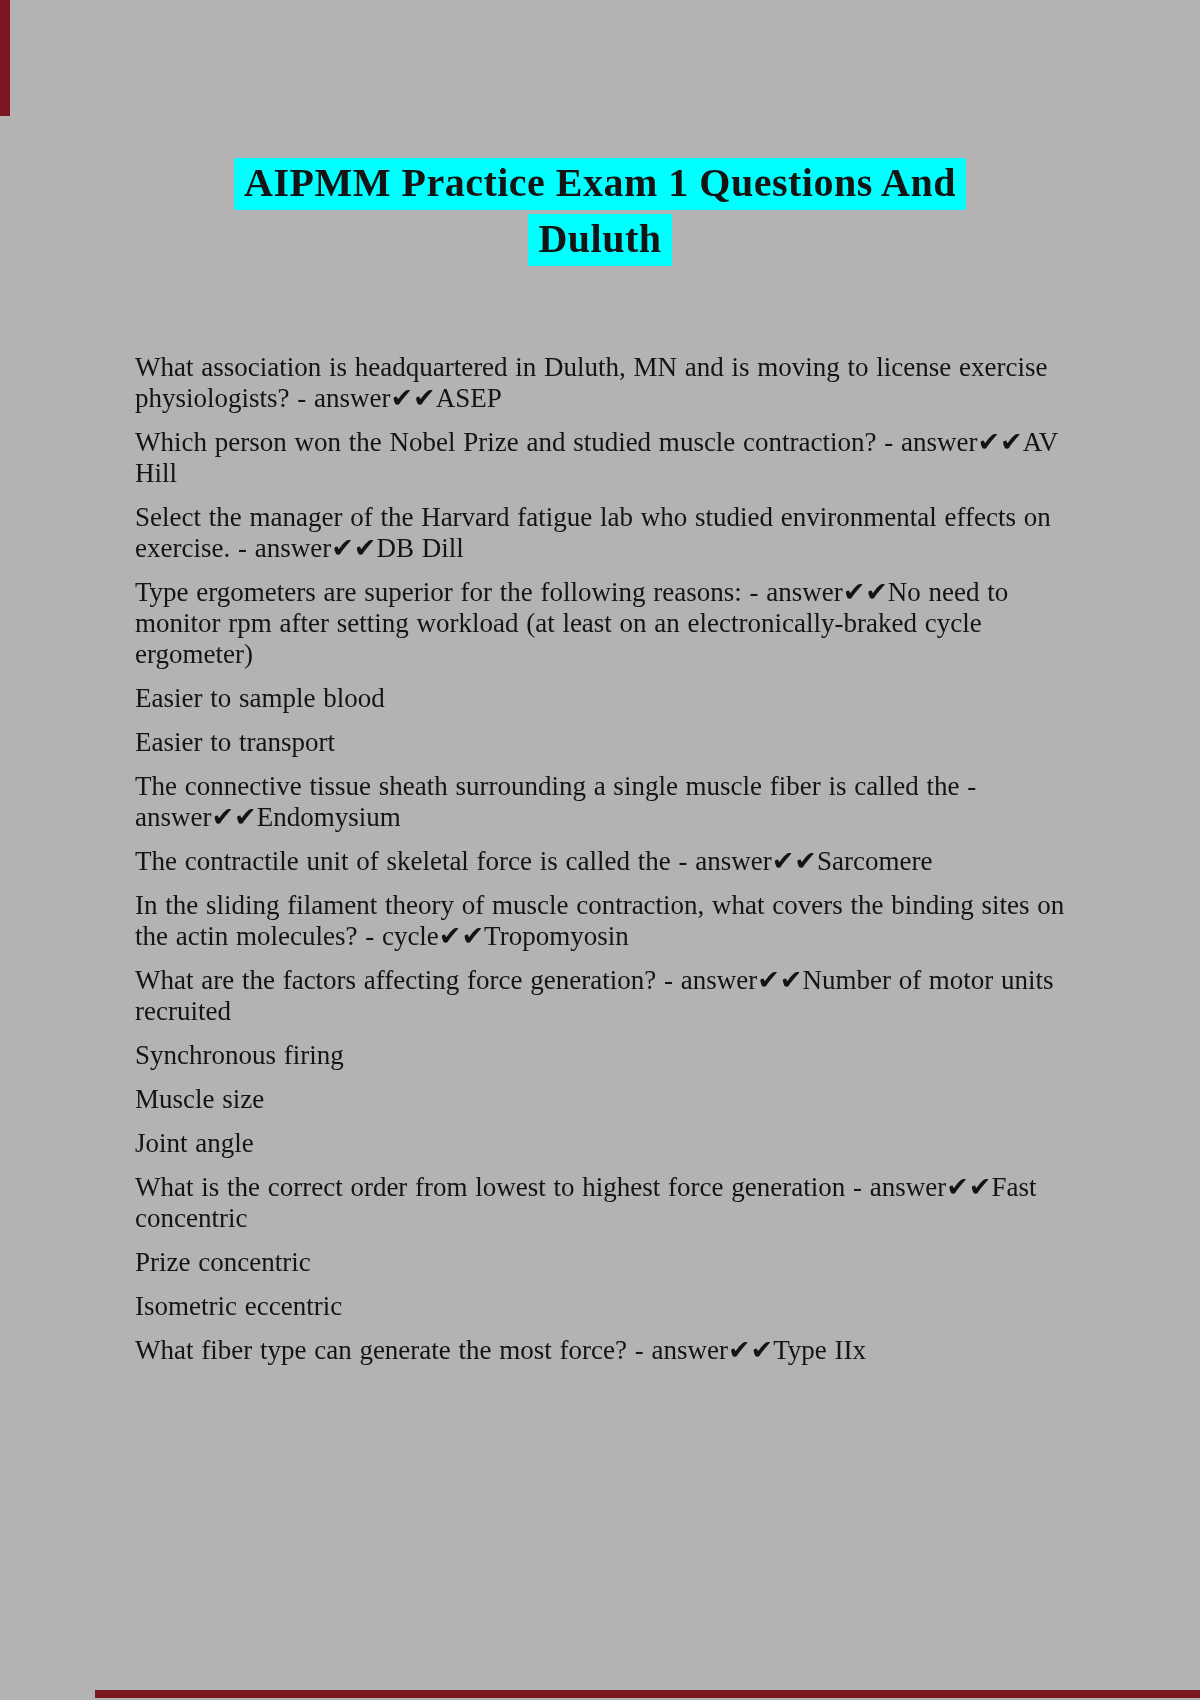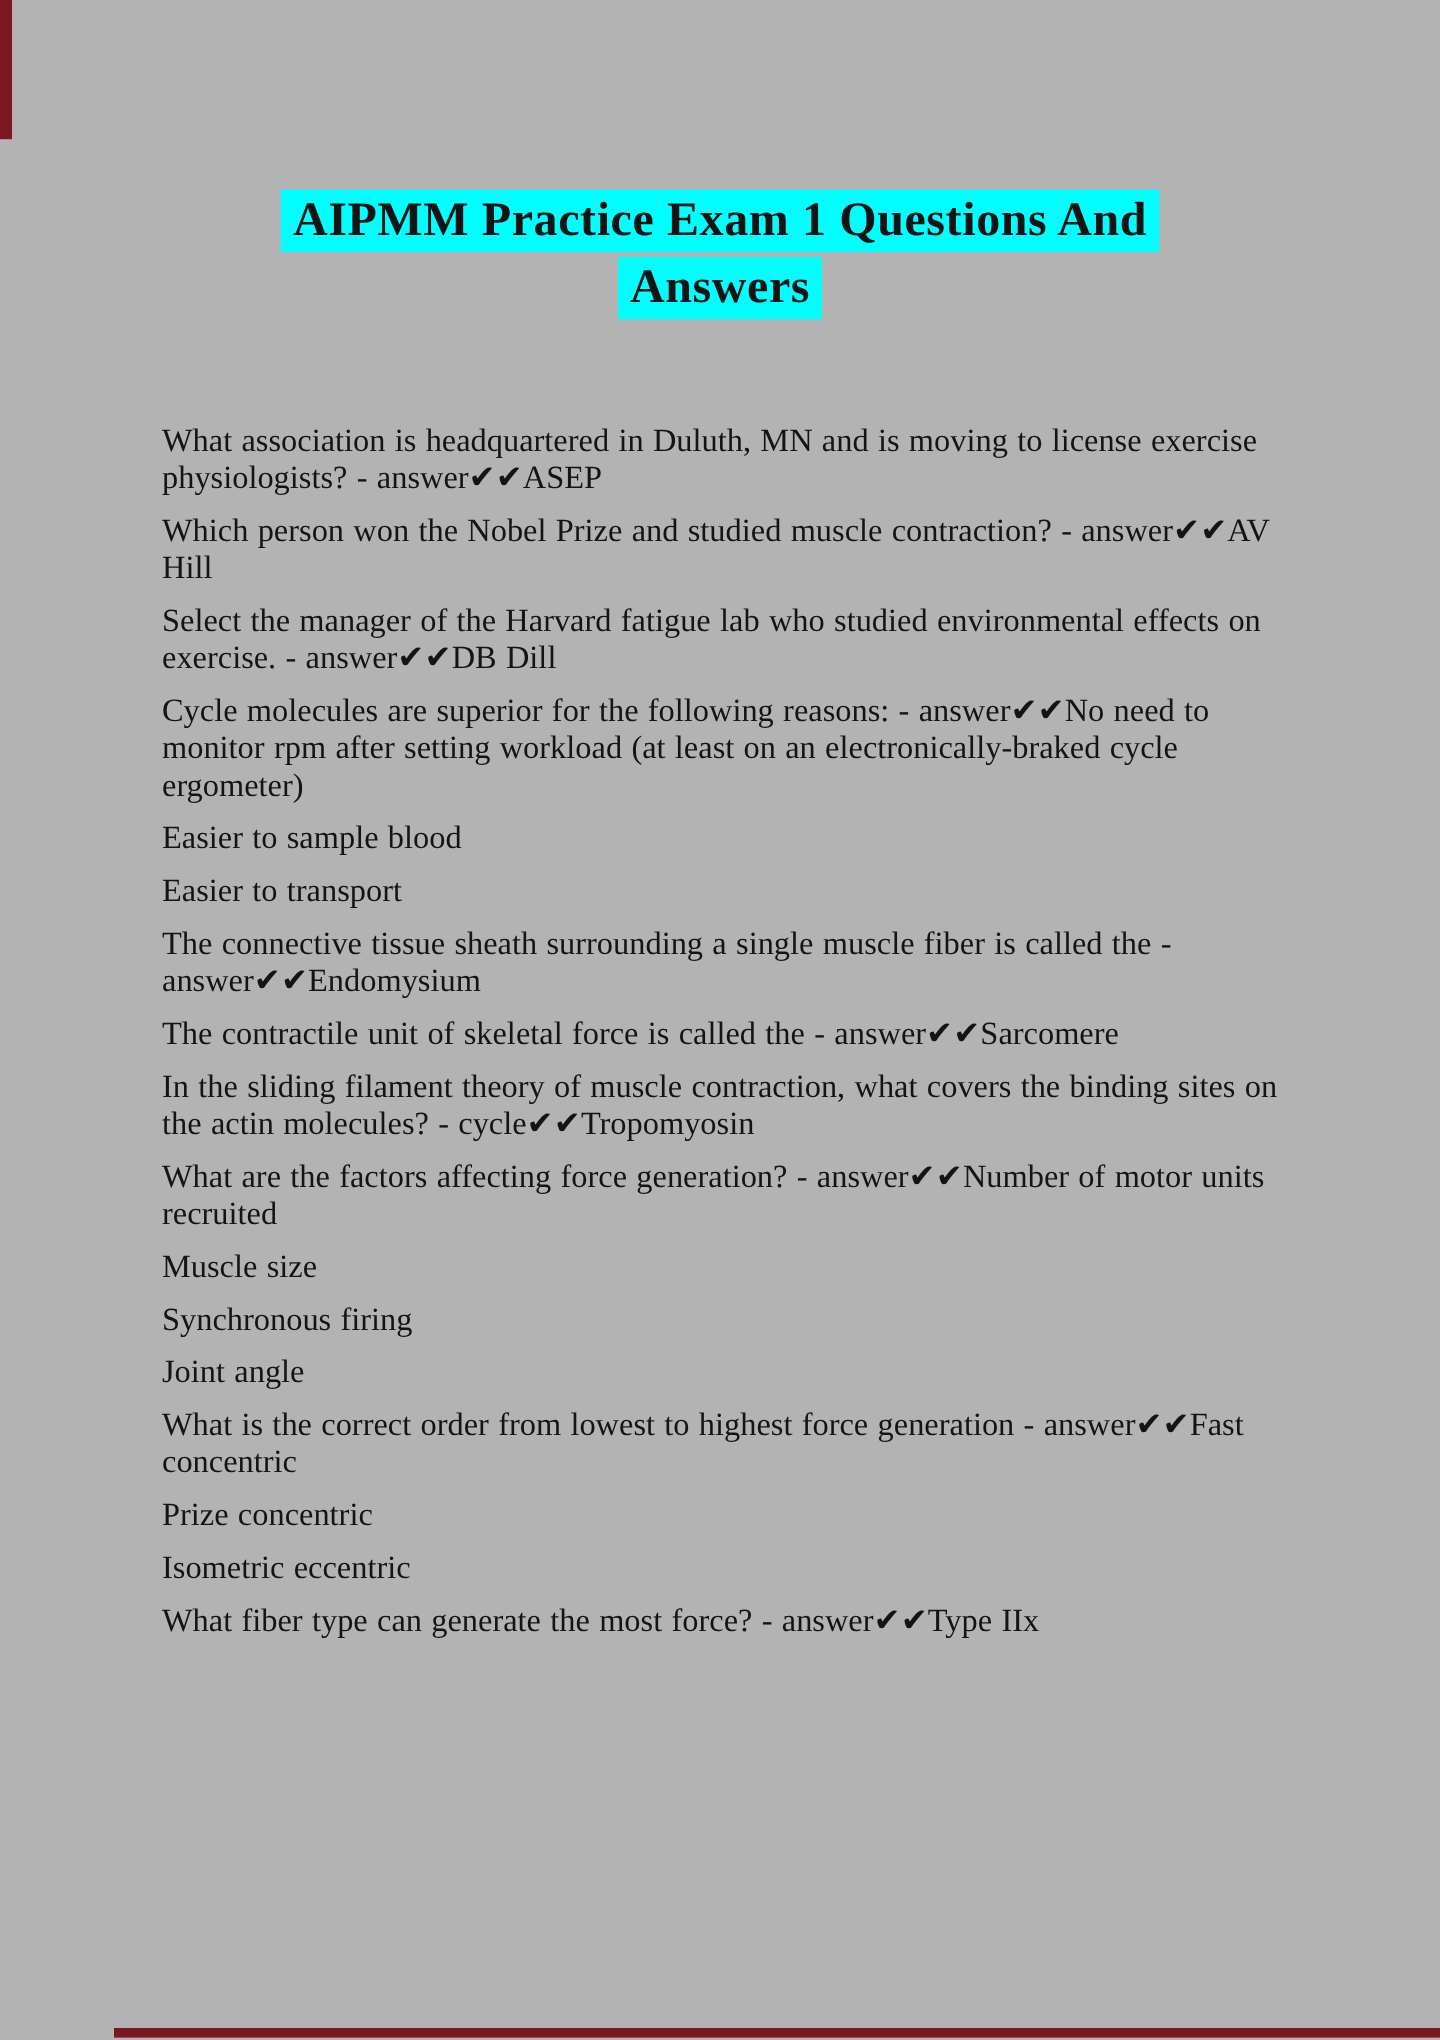--- a/index.html
+++ b/index.html
@@ -70,36 +70,36 @@
 </style>
 </head>
 <body>
 
 <div class="page">
 
   <div class="left-accent"></div>
 
   <div class="title-wrap">
     <span class="title-line">AIPMM Practice Exam 1 Questions And</span><br>
-    <span class="title-line">Answers</span>
+    <span class="title-line">Duluth</span>
   </div>
 
   <div class="content">
     <div class="qa-paragraph">What association is headquartered in Duluth, MN and is moving to license exercise physiologists? - answer✔✔ASEP</div>
     <div class="qa-paragraph">Which person won the Nobel Prize and studied muscle contraction? - answer✔✔AV Hill</div>
     <div class="qa-paragraph">Select the manager of the Harvard fatigue lab who studied environmental effects on exercise. - answer✔✔DB Dill</div>
-    <div class="qa-paragraph">Cycle molecules are superior for the following reasons: - answer✔✔No need to monitor rpm after setting workload (at least on an electronically-braked cycle ergometer)</div>
+    <div class="qa-paragraph">Type ergometers are superior for the following reasons: - answer✔✔No need to monitor rpm after setting workload (at least on an electronically-braked cycle ergometer)</div>
     <div class="qa-paragraph">Easier to sample blood</div>
     <div class="qa-paragraph">Easier to transport</div>
     <div class="qa-paragraph">The connective tissue sheath surrounding a single muscle fiber is called the - answer✔✔Endomysium</div>
     <div class="qa-paragraph">The contractile unit of skeletal force is called the - answer✔✔Sarcomere</div>
     <div class="qa-paragraph">In the sliding filament theory of muscle contraction, what covers the binding sites on the actin molecules? - cycle✔✔Tropomyosin</div>
     <div class="qa-paragraph">What are the factors affecting force generation? - answer✔✔Number of motor units recruited</div>
+    <div class="qa-paragraph">Synchronous firing</div>
     <div class="qa-paragraph">Muscle size</div>
-    <div class="qa-paragraph">Synchronous firing</div>
     <div class="qa-paragraph">Joint angle</div>
     <div class="qa-paragraph">What is the correct order from lowest to highest force generation - answer✔✔Fast concentric</div>
     <div class="qa-paragraph">Prize concentric</div>
     <div class="qa-paragraph">Isometric eccentric</div>
     <div class="qa-paragraph">What fiber type can generate the most force? - answer✔✔Type IIx</div>
   </div>
 
   <div class="bottom-accent"></div>
 
 </div>

